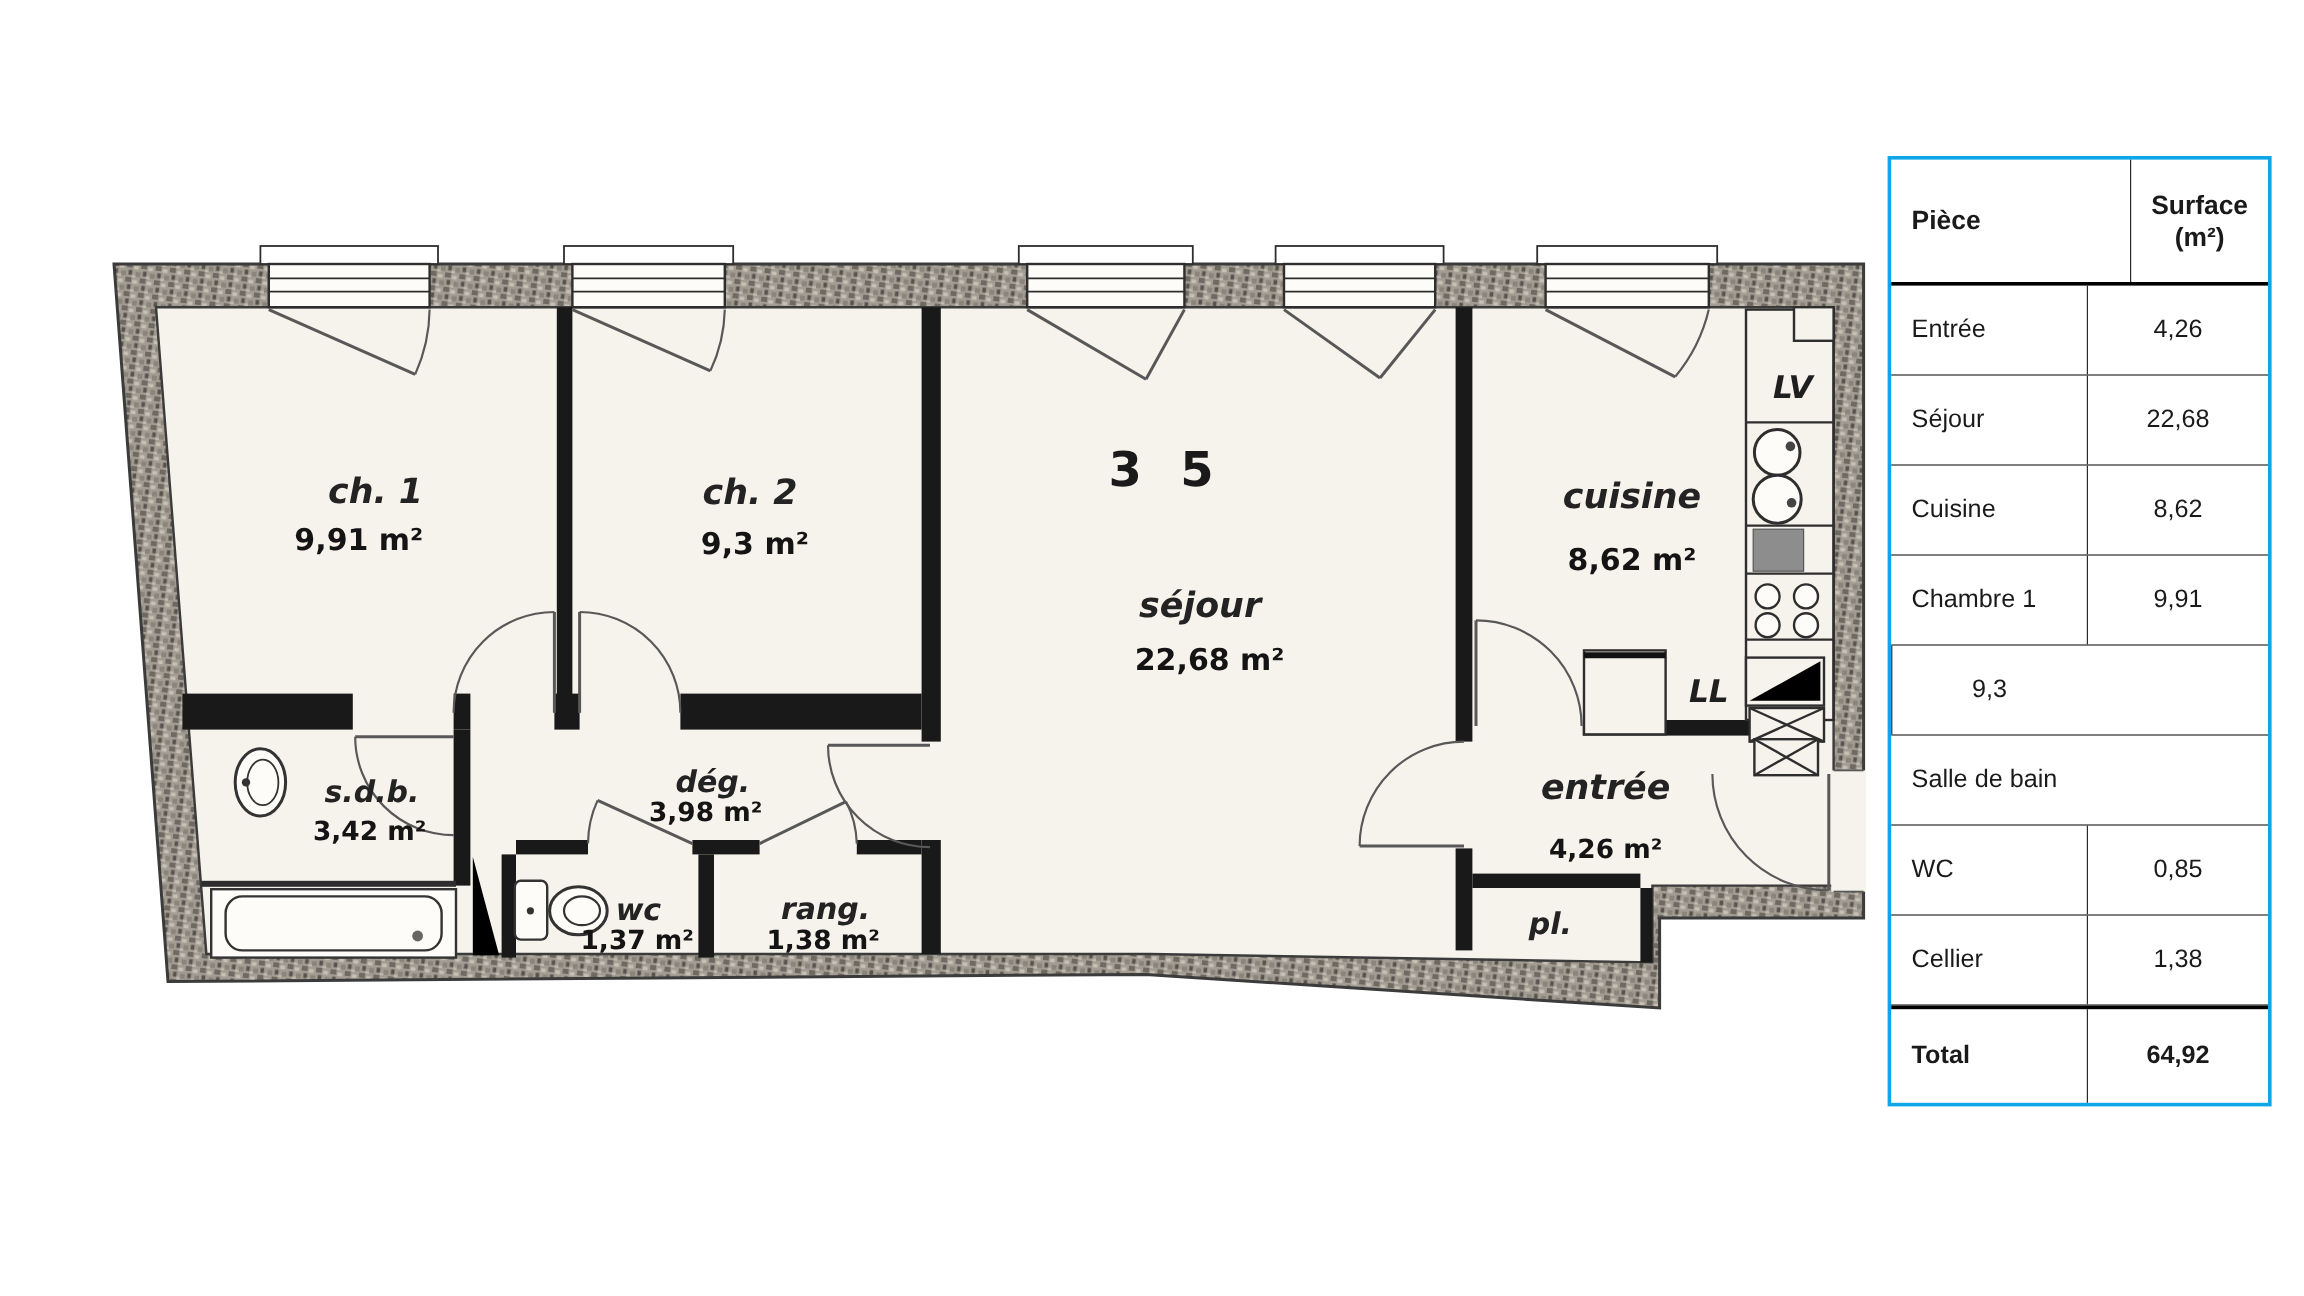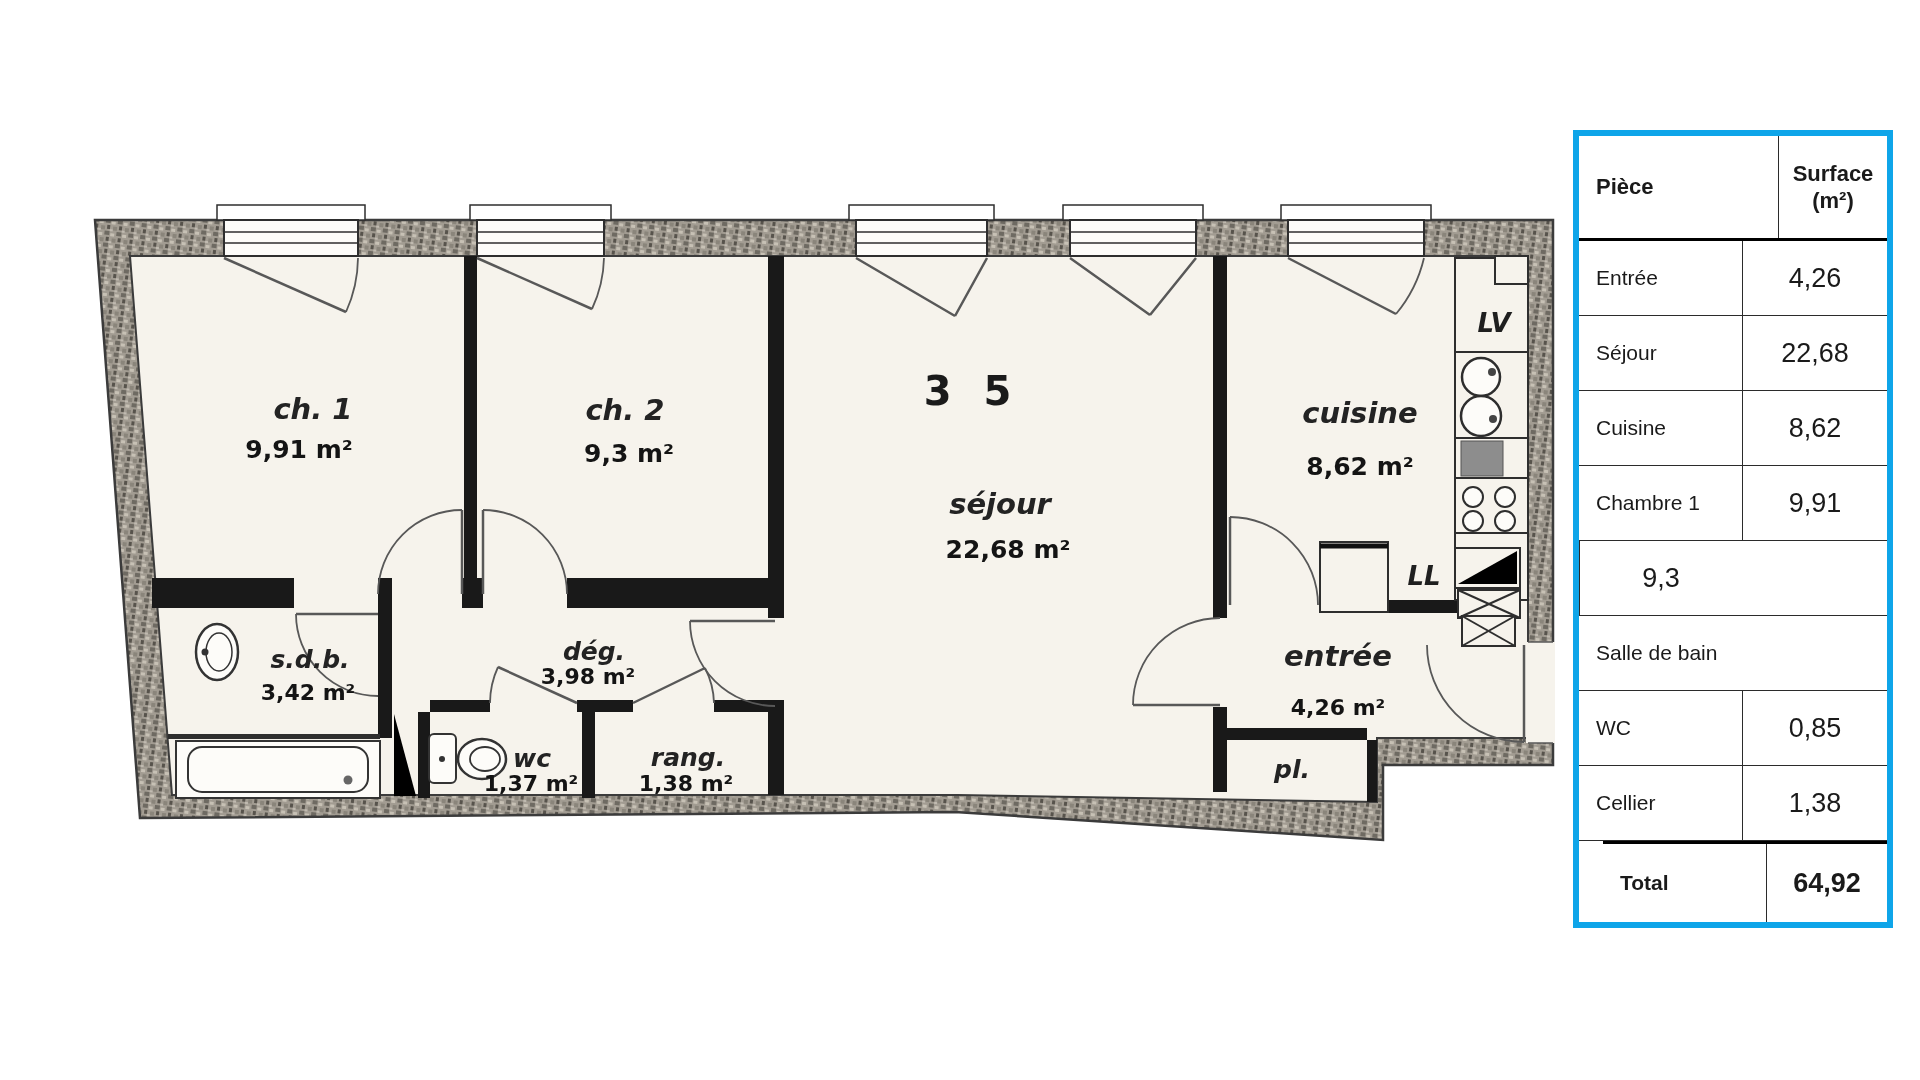--- a/index.html
+++ b/index.html
@@ -12,31 +12,31 @@
   .rlab-md{font-size:25px;}
   .rarea{font-family:"DejaVu Sans","Liberation Sans",sans-serif;font-weight:bold;fill:#141414;}
   .rarea-lg{font-size:25px;}
   .rarea-md{font-size:22px;}
   .runit{font-family:"DejaVu Sans","Liberation Sans",sans-serif;font-weight:bold;font-size:40px;
          letter-spacing:9px;fill:#1a1a1a;}
   .rappl{font-family:"DejaVu Sans","Liberation Sans",sans-serif;font-style:italic;font-weight:600;
          font-size:26px;fill:#1f1f1f;}
   
   .surface-table{position:absolute;left:1573px;top:130px;width:320px;background:#ffffff;
-                 border:6px solid #0ea5e9;box-sizing:border-box;color:#1a1a1a;}
+                 border:3px solid #0ea5e9;box-sizing:border-box;color:#1a1a1a;}
   .st-row{display:grid;grid-template-columns:163px 1fr;}
   .st-cell{display:flex;align-items:center;box-sizing:border-box;}
   .st-name{padding-left:17px;font-size:21px;}
-  .st-val{justify-content:center;font-size:27px;border-left:1px solid #2b2b2b;}
+  .st-val{justify-content:center;font-size:21px;border-left:1px solid #2b2b2b;}
   .st-header .st-cell{font-weight:bold;font-size:22px;height:102px;}
   .st-header .st-val{white-space:pre-line;text-align:center;line-height:1.25;margin-left:36px;}
   .st-body .st-cell{height:74px;}
   .st-body .st-row{border-top:1px solid #2b2b2b;}
   .st-body .st-row:first-child{border-top:3px solid #000;}
-  .st-total{border-top:3px solid #000;margin-left:24px;}
+  .st-total{border-top:3px solid #000;}
   .st-total .st-cell{height:78px;font-weight:bold;}
 </style>
 </head>
 <body>
 
 <div id="canvas">
 
   <svg id="plan-svg" viewBox="0 0 1920 1080">
     <defs>
       <pattern id="wtex" width="12" height="12" patternUnits="userSpaceOnUse" patternTransform="rotate(7)">

